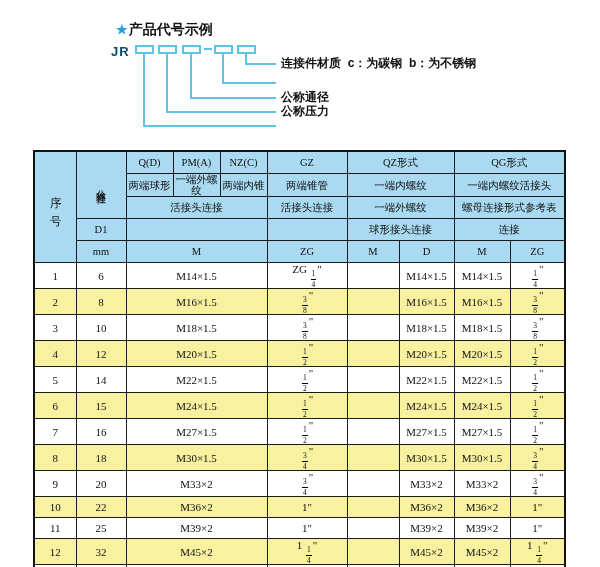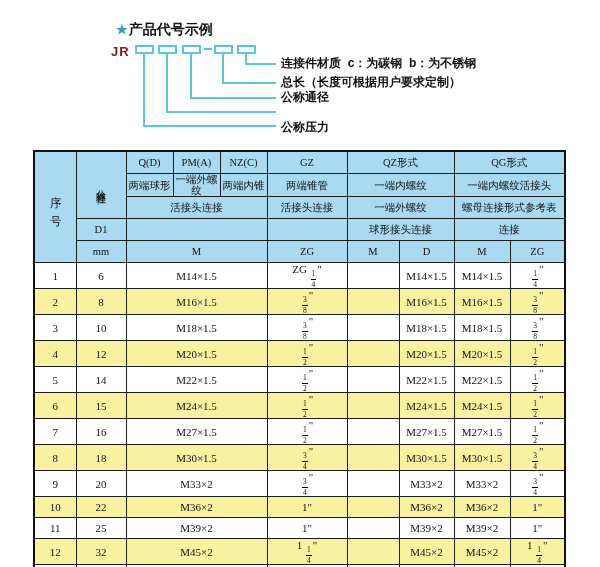--- a/index.html
+++ b/index.html
@@ -9,21 +9,21 @@
     --star:#2b9fd9;
     --border:#1b1b1b;
   }
   html,body{margin:0;padding:0;background:#fff;}
   .page{position:relative;width:600px;height:567px;background:#ffffff;overflow:hidden;
         font-family:"Liberation Sans",sans-serif;color:#111;}
 
   
   .d-title{position:absolute;left:116px;top:21px;font-size:14px;font-weight:bold;white-space:pre;text-align:right;}
   .star{color:var(--star);font-size:13px;margin-right:1px;}
-  .jr{position:absolute;left:111px;top:44px;font-size:13px;font-weight:bold;color:#7f1d1d;letter-spacing:1px;}
+  .jr{position:absolute;left:111px;top:44px;font-size:13px;font-weight:bold;color:#0c4a6e;letter-spacing:1px;}
   .codebox{position:absolute;width:15px;height:5px;border:2px solid var(--line);background:#fcfefe;top:45px;}
   .cb1{left:135px}.cb2{left:158px}.cb3{left:182px}.cb4{left:214px}.cb5{left:237px}
   .dash{position:absolute;left:204px;top:48px;width:8px;height:2px;background:var(--line);}
   .ln{position:absolute;background:var(--line);}
   .vl{width:2px;}.hl{height:2px;}
   .dlabel{position:absolute;left:281px;font-size:12px;font-weight:bold;white-space:pre;line-height:14px;}
 
   
   .t-title{position:absolute;left:34px;top:124px;font-size:18px;font-weight:bold;
            font-family:"Liberation Serif",serif;letter-spacing:2px;}
@@ -65,23 +65,22 @@
   <div class="ln vl" style="left:222px;top:52px;height:31px"></div>
   <div class="ln hl" style="left:222px;top:82px;width:54px"></div>
   <div class="ln vl" style="left:190px;top:52px;height:46px"></div>
   <div class="ln hl" style="left:190px;top:97px;width:86px"></div>
   <div class="ln vl" style="left:166px;top:52px;height:60px"></div>
   <div class="ln hl" style="left:166px;top:111px;width:110px"></div>
   <div class="ln vl" style="left:143px;top:52px;height:74px"></div>
   <div class="ln hl" style="left:143px;top:125px;width:133px"></div>
 
   <div class="dlabel" style="top:56px">连接件材质  c：为碳钢  b：为不锈钢</div>
-  <div class="dlabel" style="top:75px">总长（长度可根据用户要求定制）</div>
   <div class="dlabel" style="top:90px">公称通径</div>
-  <div class="dlabel" style="top:120px">公称压力</div>
+  <div class="dlabel" style="top:104px">公称压力</div>
 
 
   <table>
     <colgroup>
       <col style="width:42px">
         <col style="width:50px">
         <col style="width:47px">
       <col style="width:47px">
         <col style="width:47px">
         <col style="width:80px">

